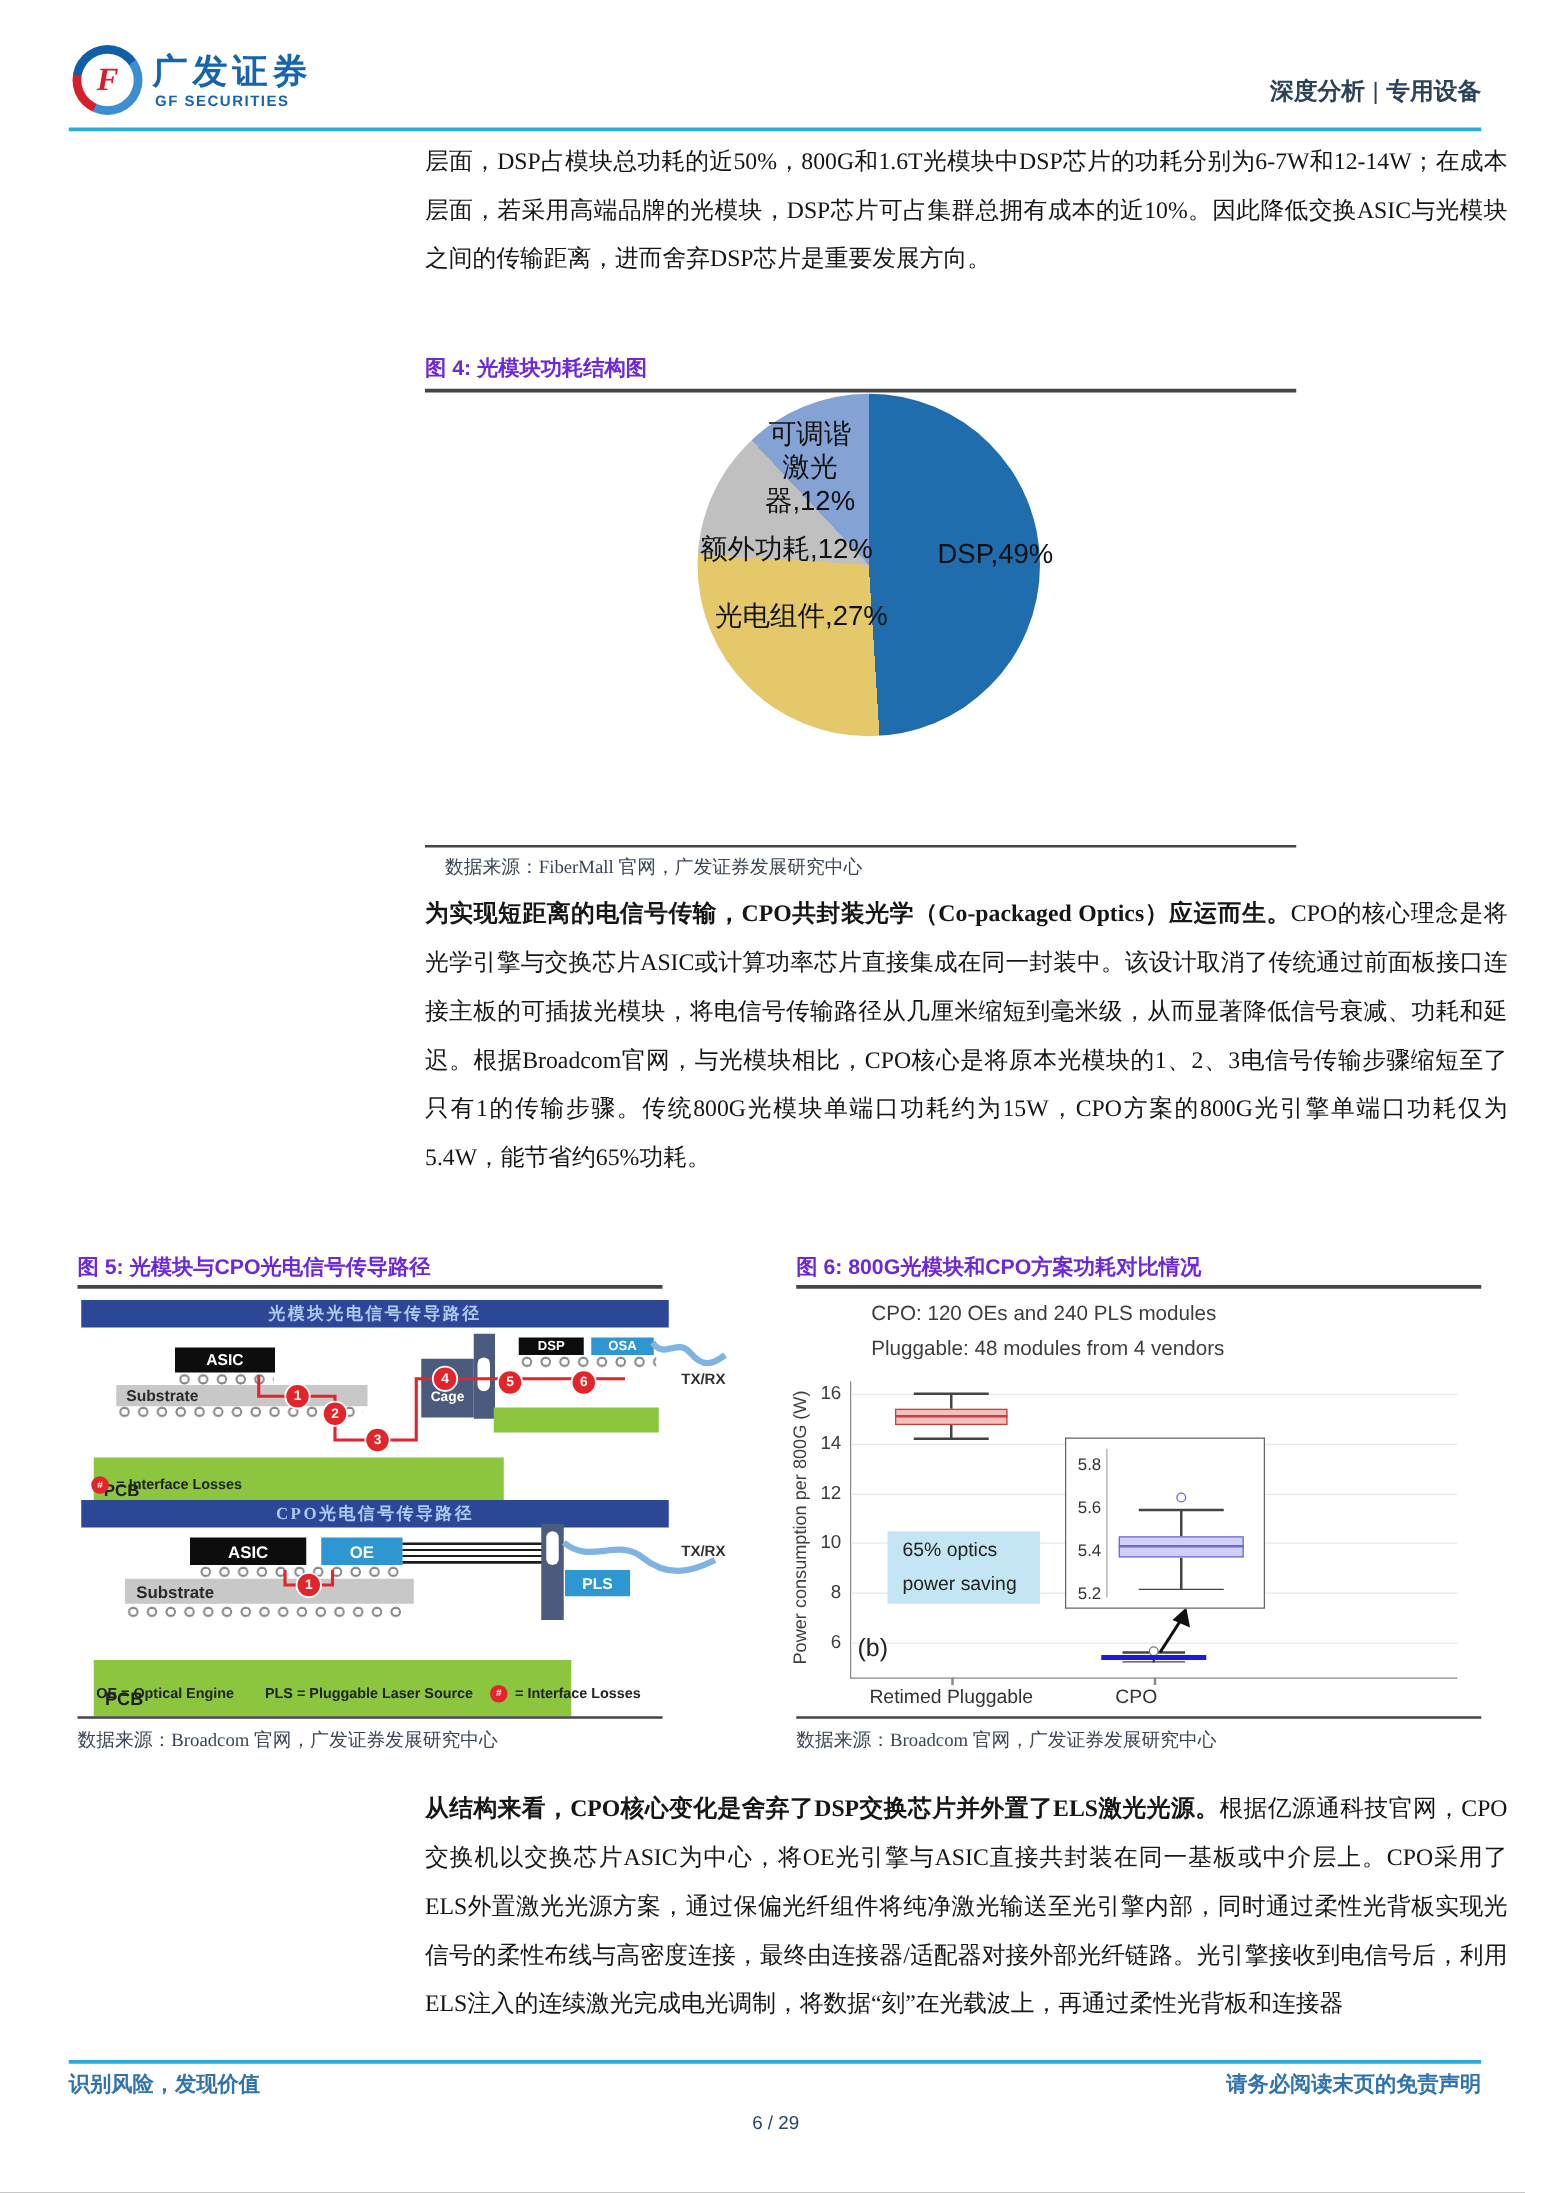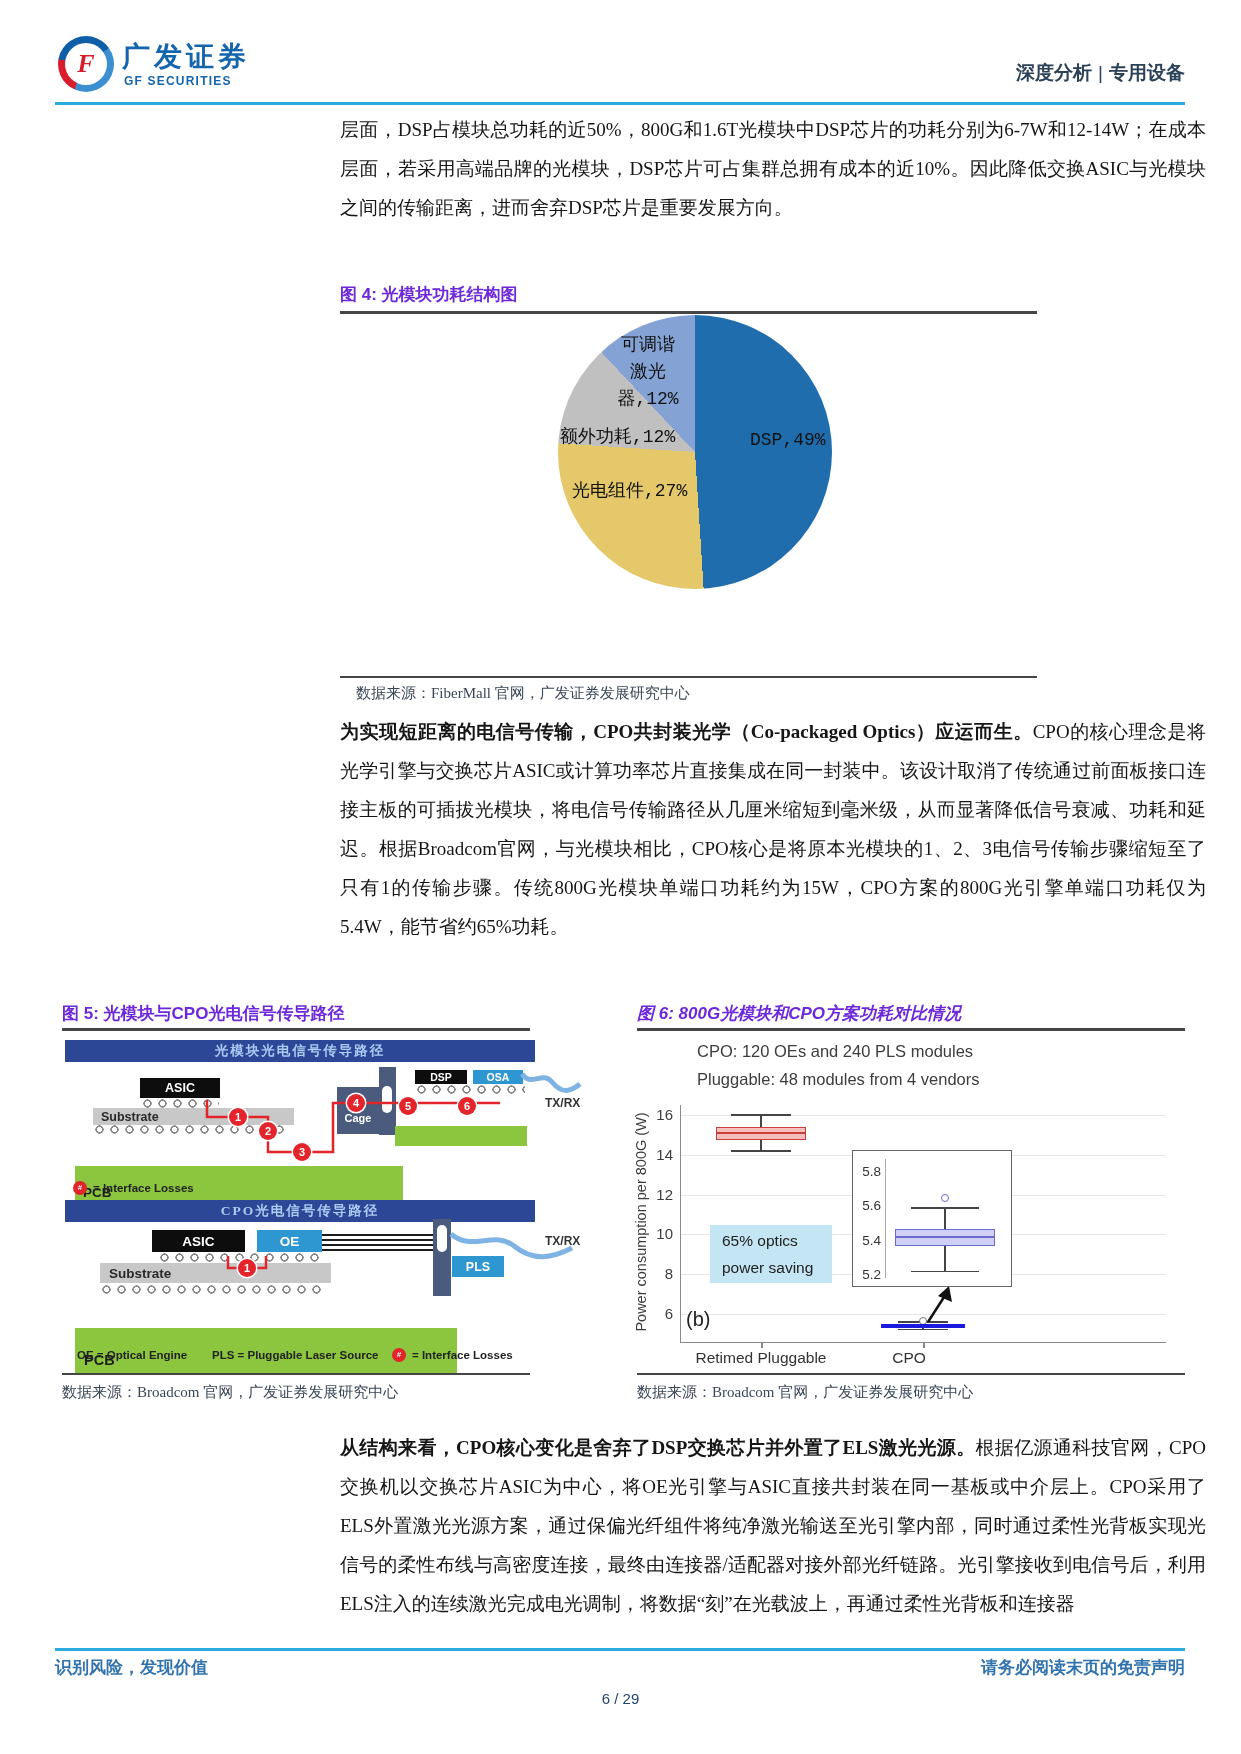--- a/index.html
+++ b/index.html
@@ -21,21 +21,21 @@
   .para{left:340px;width:866px;font-family:"Liberation Serif","DejaVu Serif",serif;
         font-size:19px;line-height:39px;color:#161616;text-align:justify;}
   .para b{font-weight:bold;}
   
   .figtitle{font-size:17px;font-weight:bold;color:#6d28d9;}
   .figrule{height:2.5px;background:#454545;}
   .figrule-thin{height:1.5px;background:#454545;}
   .source{font-family:"Liberation Serif","DejaVu Serif",serif;font-size:15px;color:#3a4656;}
   
   #pie{left:558px;top:315px;width:274px;height:274px;border-radius:50%;}
-  .pielab{font-family:Liberation Mono, monospace;font-size:18px;color:#111;}
+  .pielab{font-family:Liberation Sans, sans-serif;font-size:22px;color:#111;}
   
   .banner{left:65px;width:470px;height:22px;background:#2b4796;color:#aec9f2;font-weight:bold;
           font-size:13.5px;display:flex;align-items:center;justify-content:center;letter-spacing:2px;
           font-family:"Liberation Serif","DejaVu Serif",serif;}
   .blackbox{background:#0d0d0d;color:#fff;display:flex;align-items:center;justify-content:center;font-weight:bold;}
   .bluebox{background:#2e96d0;color:#fff;display:flex;align-items:center;justify-content:center;font-weight:bold;}
   .graybox{background:#c8c8c8;color:#2a2a2a;display:flex;align-items:center;font-weight:bold;}
   .greenbox{background:#8cc63f;color:#1d1d1d;display:flex;align-items:flex-end;font-weight:bold;margin-top:32px;}
   .slate{background:#4a5b7e;}
   .slot{background:#fff;border-radius:5px;}
@@ -149,21 +149,21 @@
   <div class="abs txrx" style="left:545px;top:1234px;">TX/RX</div>
   <div class="abs stepc" style="left:238px;top:1259px;">1</div>
   <div class="abs lgt" style="left:77px;top:1349px;">OE = Optical Engine</div>
   <div class="abs lgt" style="left:212px;top:1349px;">PLS = Pluggable Laser Source</div>
   <div class="abs lgc" style="left:392px;top:1348px;">#</div>
   <div class="abs lgt" style="left:412px;top:1349px;">= Interface Losses</div>
 
   <div class="abs figrule-thin" style="left:62px;top:1373px;width:468px;"></div>
   <div class="abs source" style="left:62px;top:1383px;">数据来源：Broadcom 官网，广发证券发展研究中心</div>
 
-  <div class="abs figtitle" style="left:637px;top:1002px;font-style:italic;">图 6: 800G光模块和CPO方案功耗对比情况</div>
+  <div class="abs figtitle" style="left:637px;top:1002px;">图 6: 800G光模块和CPO方案功耗对比情况</div>
   <div class="abs figrule" style="left:637px;top:1028px;width:548px;"></div>
 
   <div class="abs f6t" style="left:697px;top:1042px;">CPO: 120 OEs and 240 PLS modules</div>
   <div class="abs f6t" style="left:697px;top:1070px;">Pluggable: 48 modules from 4 vendors</div>
   <div class="abs f6ylab">Power consumption per 800G (W)</div>
   <div class="abs" id="f6plot">
       <div class="f6grid" style="top: 209px;"></div>
       <div class="f6tick" style="top: 200px;">6</div>
       <div class="f6grid" style="top: 169.2px;"></div>
       <div class="f6tick" style="top: 160.2px;">8</div>

